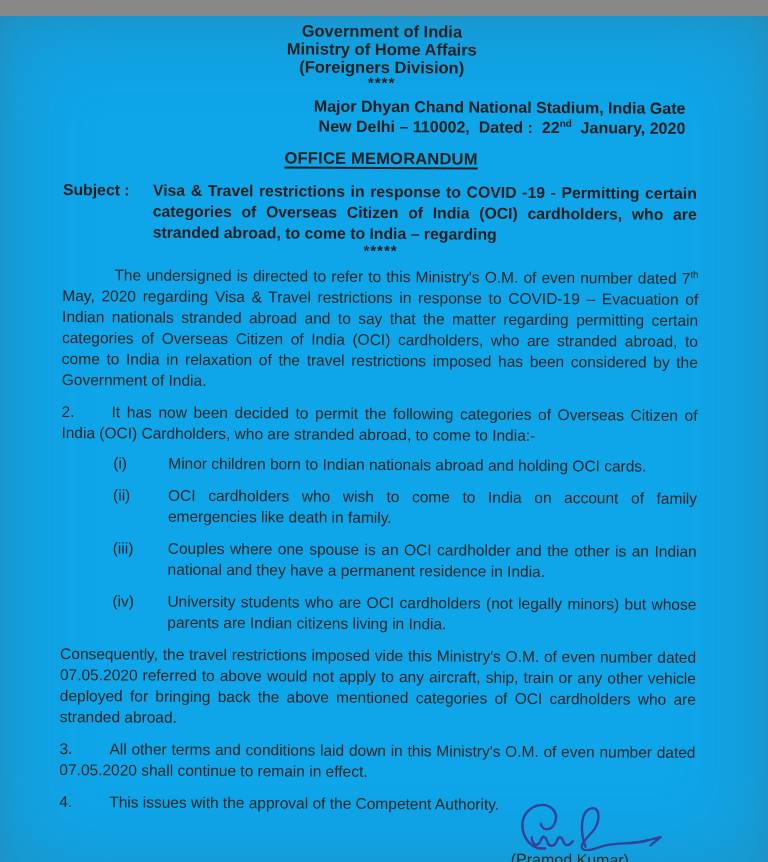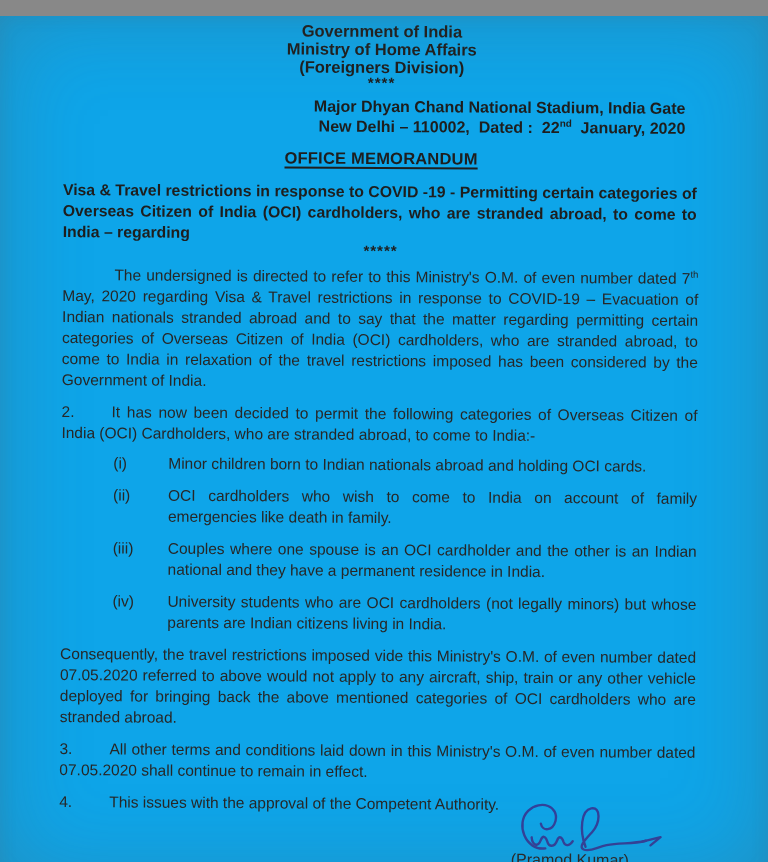--- a/index.html
+++ b/index.html
@@ -81,20 +81,21 @@
     <div class="dateline bold">
       <div>Major Dhyan Chand National Stadium, India Gate</div>
       <div><span class="pre">New Delhi – 110002,  Dated :  22</span><span class="sup">nd</span><span class="pre">  January, 2020</span></div>
     </div>
 
     <div class="memo-title-wrap">
       <span class="memo-title bold">OFFICE MEMORANDUM</span>
     </div>
 
     <div class="subject bold">
+      <div class="subject-label">Subject :</div>
       <div class="subject-text">Visa &amp; Travel restrictions in response to COVID -19 -  Permitting certain categories of Overseas Citizen of India (OCI) cardholders, who are stranded abroad, to come to India – regarding</div>
     </div>
     <div class="subject-stars center bold">*****</div>
 
     <div class="body-text p1"><span>The undersigned is directed to refer to this Ministry's O.M. of even number dated 7</span><span class="sup">th</span><span> May, 2020 regarding Visa &amp; Travel restrictions in response to COVID-19 – Evacuation of Indian nationals stranded abroad and to say that the matter regarding permitting certain categories of Overseas Citizen of India (OCI) cardholders, who are stranded abroad, to come to India in relaxation of the travel restrictions imposed has been considered by the Government of India.</span></div>
 
     <div class="body-text pnum-para"><span class="pnum">2.</span><span>It has now been decided to permit the following categories of Overseas Citizen of India (OCI) Cardholders, who are stranded abroad, to come to India:-</span></div>
 
     <div class="olist body-text">
       <div class="olist-item">

